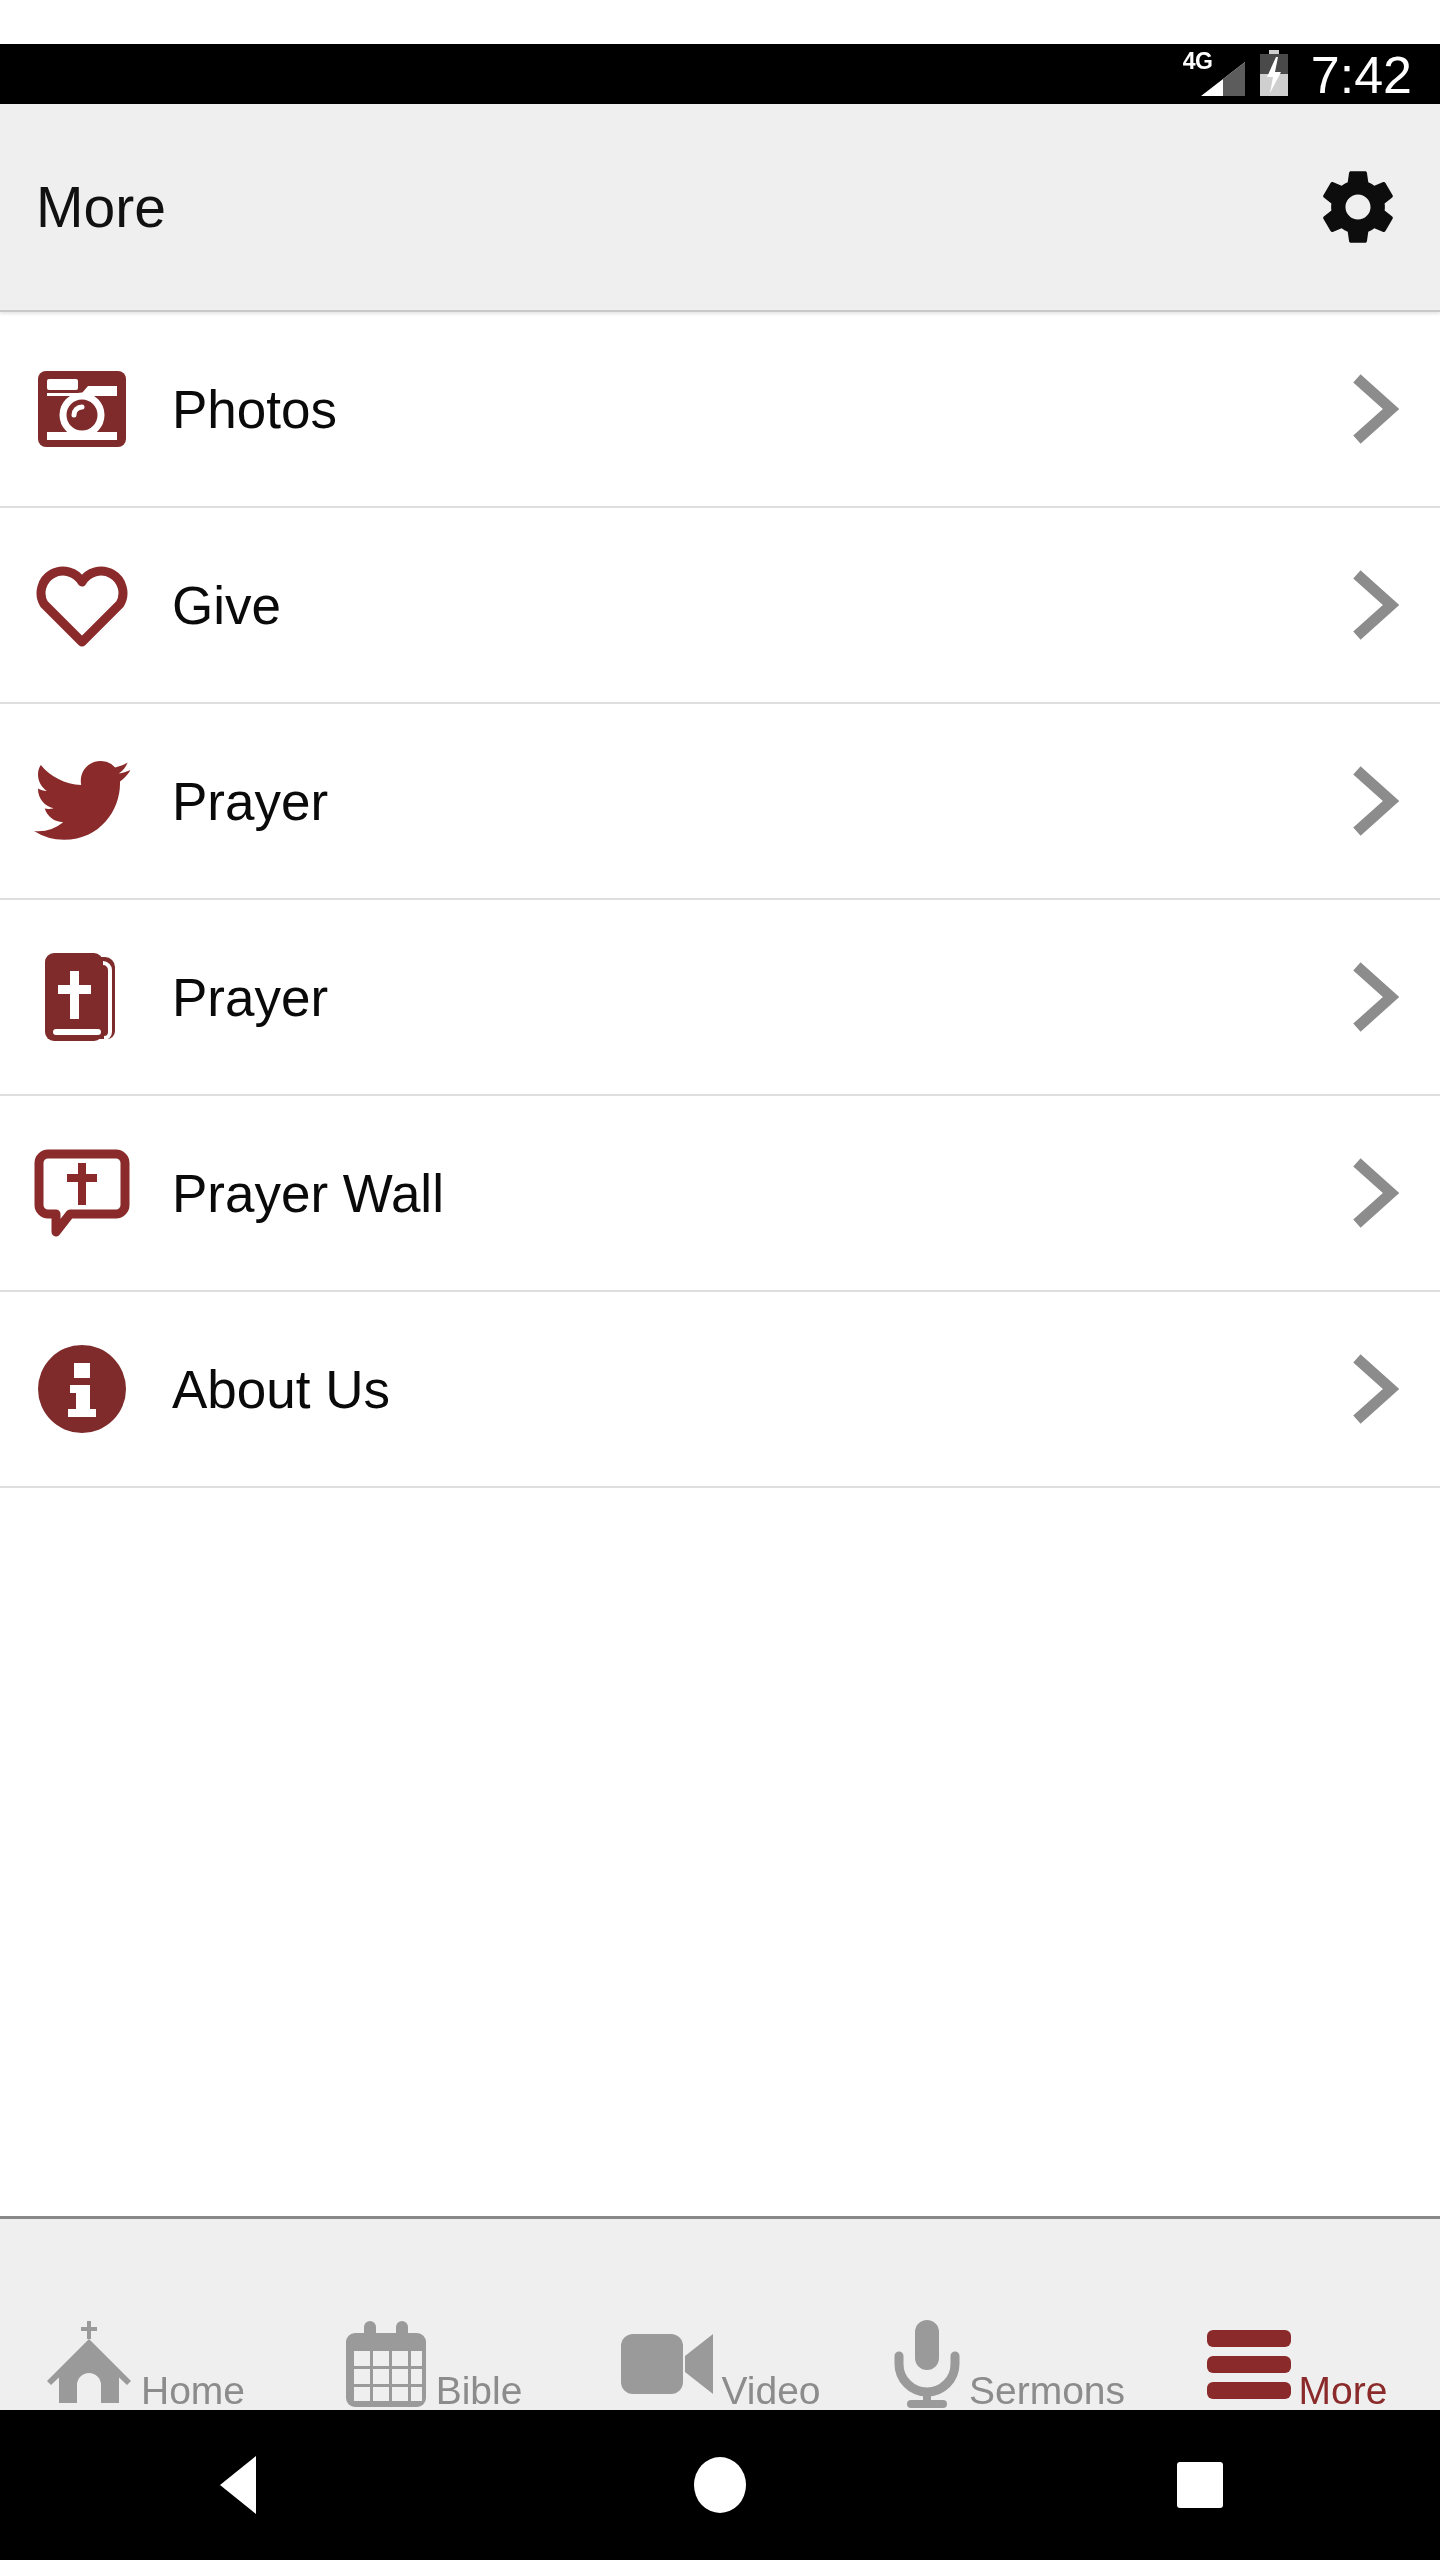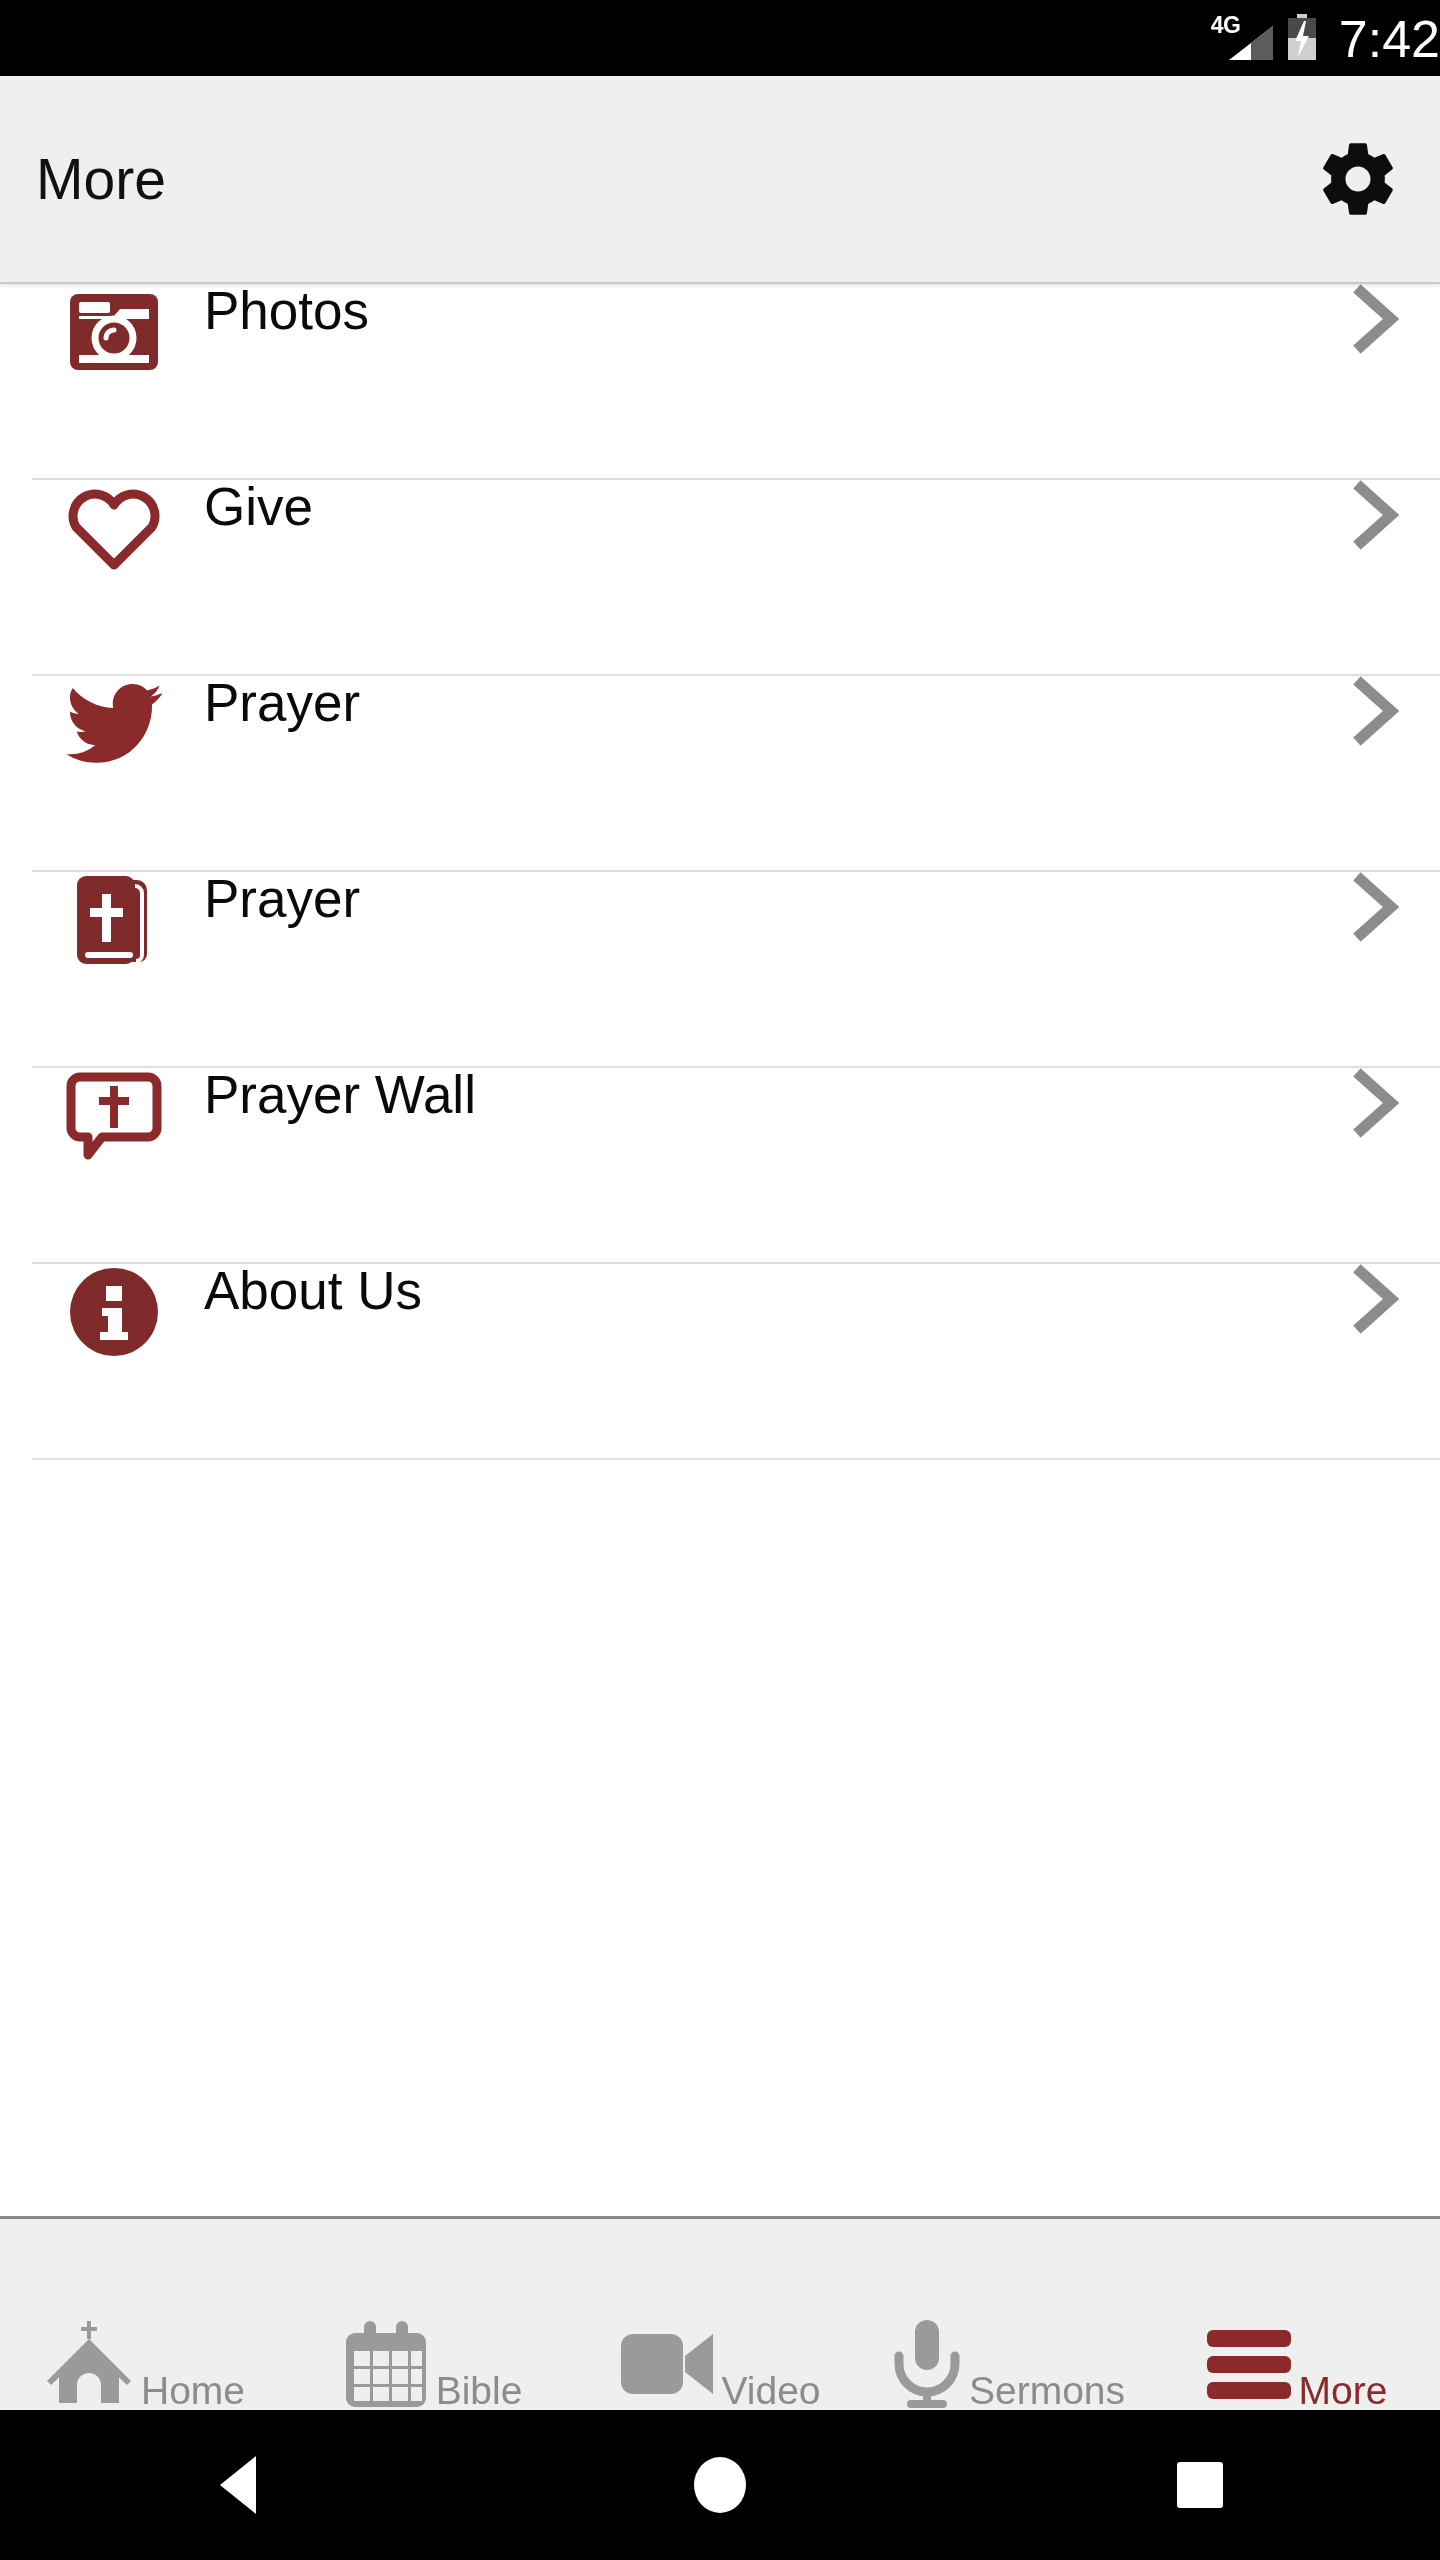--- a/index.html
+++ b/index.html
@@ -16,26 +16,28 @@
     position: relative;
     width: 1440px;
     height: 2560px;
     display: flex;
     flex-direction: column;
     background: #ffffff;
   }
 
   
   .status-bar {
-    height: 76px;
+    height: 60px;
     background: #000000;
     display: flex;
     align-items: center;
     justify-content: flex-end;
-    flex: none;
+    padding-right: 28px;
+    flex: none;
+    margin-top: 44px;
   }
   .status-right {
     display: flex;
     align-items: flex-end;
     gap: 14px;
   }
   .sig-wrap {
     position: relative;
     width: 62px;
     height: 48px;
@@ -103,24 +105,24 @@
 
   
   .list {
     flex: 1 1 auto;
     background: #ffffff;
     overflow: hidden;
   }
   .row {
     height: 196px;
     display: flex;
+    align-items: center;
     border-bottom: 2px solid #dedede;
     padding: 0 36px 0 34px;
     background: #ffffff;
-    margin-left: 32px;
   }
   .row-icon {
     width: 96px;
     height: 96px;
     flex: none;
     display: flex;
     align-items: center;
     justify-content: center;
   }
   .row-label {

